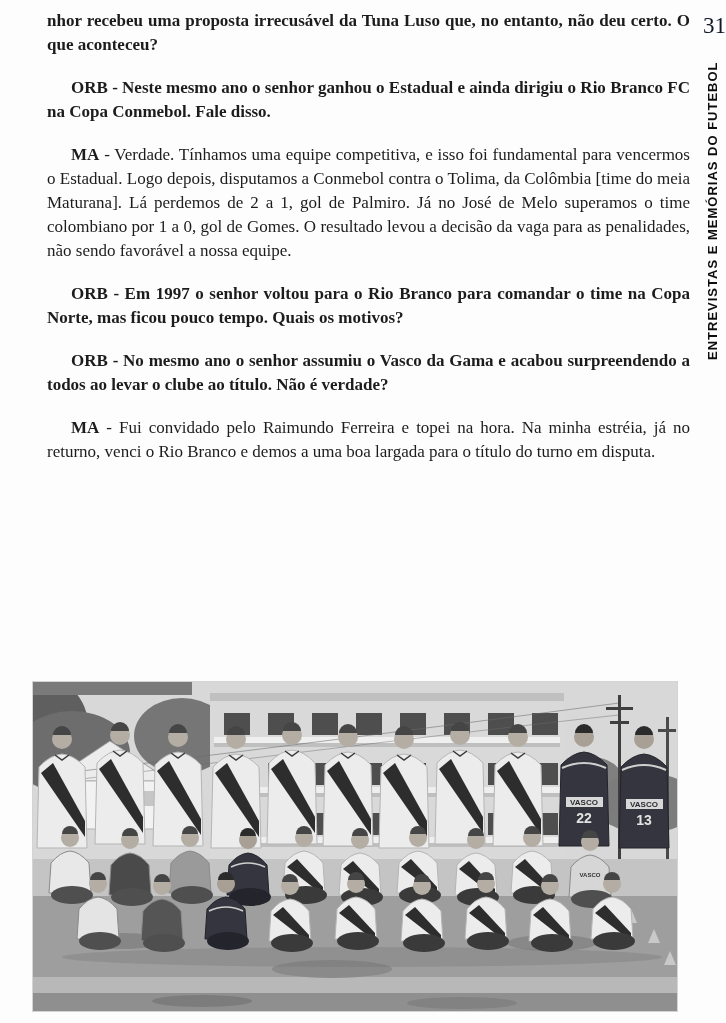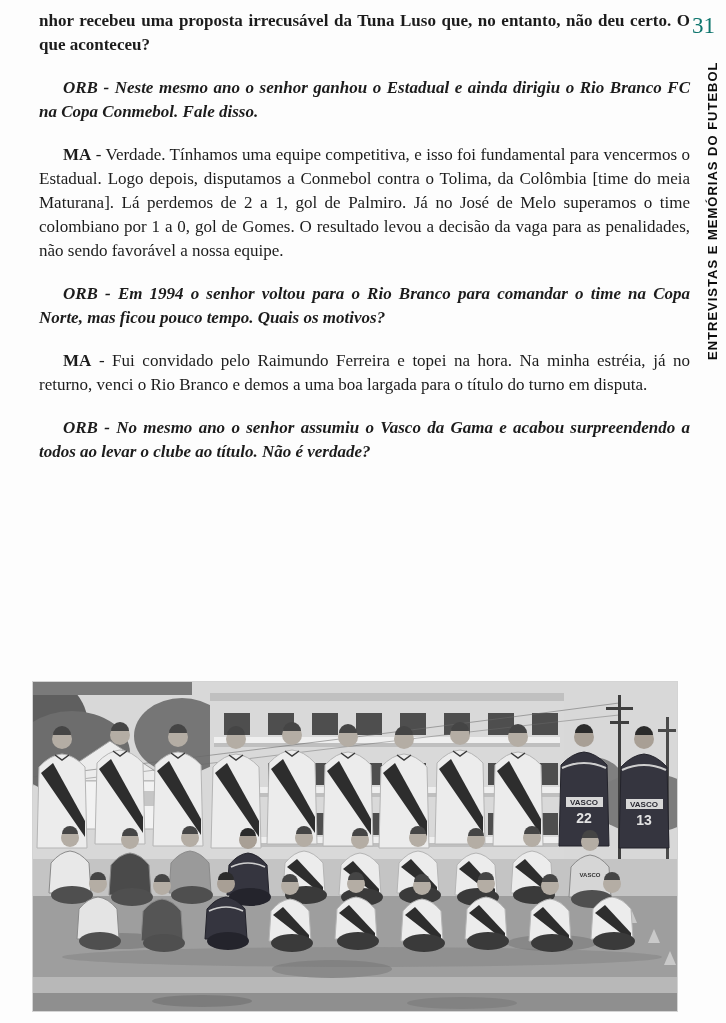--- a/index.html
+++ b/index.html
@@ -15,30 +15,30 @@
   }
   
   .text-block{
     position:absolute;
     left:35px;top:9px;width:655px;
     color:#1c1c1c;
     font-size:17px;
     line-height:24px;
     text-align:justify;
   }
-  .para{margin:0 0 19px 4px;text-indent:24px;}
+  .para{margin:0 0 19px 12px;text-indent:24px;}
   .para.cont{text-indent:0;font-weight:bold;}
-  .para.orb{font-weight:bold;font-style:italic;}
+  .para.orb{font-weight:bold;}
   .speaker{font-weight:bold;}
   
   .page-number{
-    position:absolute;top:14px;right:11px;
+    position:absolute;top:14px;right:0;
     font-family:"Liberation Serif", serif;
     font-size:23px;line-height:1;
-    color:#0f766e;
+    color:#0f172a;
   }
   
   .sidebar-title{
     position:absolute;top:0;left:0;
     width:302px;height:17px;
     transform-origin:0 0;
     transform:translate(704px,360px) rotate(-90deg);
     font-family:"Liberation Sans", sans-serif;
     font-weight:bold;
     font-size:13px;line-height:17px;
@@ -67,26 +67,26 @@
   <div class="sidebar-title">ENTREVISTAS E MEMÓRIAS DO FUTEBOL</div>
 
   <div class="text-block">
     <p class="para cont">nhor recebeu uma proposta irrecusável da Tuna Luso que, no entanto, não deu certo. O que aconteceu?</p>
 
 
     <p class="para orb"><span class="speaker">ORB</span><span> - Neste mesmo ano o senhor ganhou o Estadual e ainda dirigiu o Rio Branco FC na Copa Conmebol. Fale disso.</span></p>
 
     <p class="para ma"><span class="speaker">MA</span><span> - Verdade. Tínhamos uma equipe competitiva, e isso foi fundamental para vencermos o Estadual. Logo depois, disputamos a Conmebol contra o Tolima, da Colômbia [time do meia Maturana]. Lá perdemos de 2 a 1, gol de Palmiro. Já no José de Melo superamos o time colombiano por 1 a 0, gol de Gomes. O resultado levou a decisão da vaga para as penalidades, não sendo favorável a nossa equipe.</span></p>
 
-    <p class="para orb"><span class="speaker">ORB</span><span> - Em 1994 o senhor voltou para o Rio Branco para comandar o time na Copa Norte, mas ficou pouco tempo. Quais os motivos?</span></p>
-
+    <p class="para orb"><span class="speaker">ORB</span><span> - Em 1997 o senhor voltou para o Rio Branco para comandar o time na Copa Norte, mas ficou pouco tempo. Quais os motivos?</span></p>
+
+
+    <p class="para orb"><span class="speaker">ORB</span><span> - No mesmo ano o senhor assumiu o Vasco da Gama e acabou surpreendendo a todos ao levar o clube ao título. Não é verdade?</span></p>
 
     <p class="para ma"><span class="speaker">MA</span><span> - Fui convidado pelo Raimundo Ferreira e topei na hora. Na minha estréia, já no returno, venci o Rio Branco e demos a uma boa largada para o título do turno em disputa.</span></p>
-
-    <p class="para orb"><span class="speaker">ORB</span><span> - No mesmo ano o senhor assumiu o Vasco da Gama e acabou surpreendendo a todos ao levar o clube ao título. Não é verdade?</span></p>
   </div>
 
   <div class="photo">
     <svg width="646" height="331" viewBox="0 0 646 331" xmlns="http://www.w3.org/2000/svg">
       <defs>
 
         <g id="stw">
           <path d="M-25,115 L-23,34 Q-12,22 0,21 Q12,22 23,34 L25,115 Z" fill="#ececec" stroke="#b5b5b5" stroke-width="1"></path>
           <polygon points="-21,40 -9,30 23,88 23,104" fill="#2d2d2d"></polygon>
           <circle cx="0" cy="6" r="10" fill="#b4ada4"></circle>

